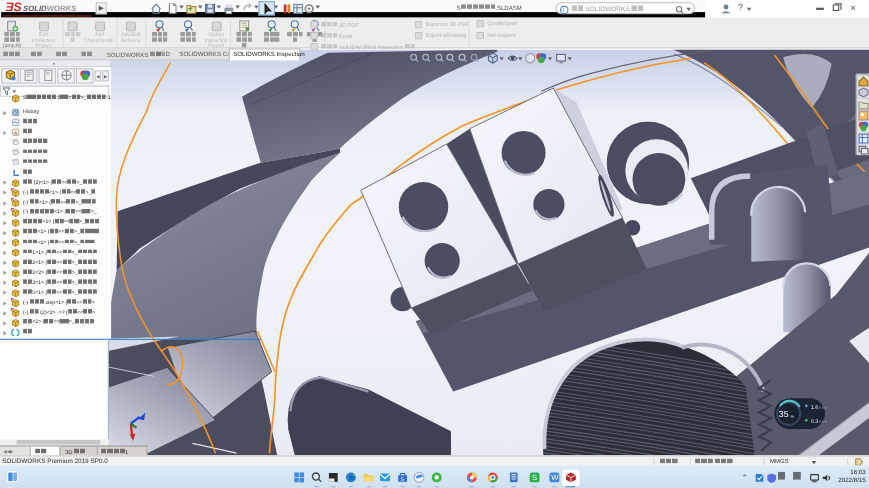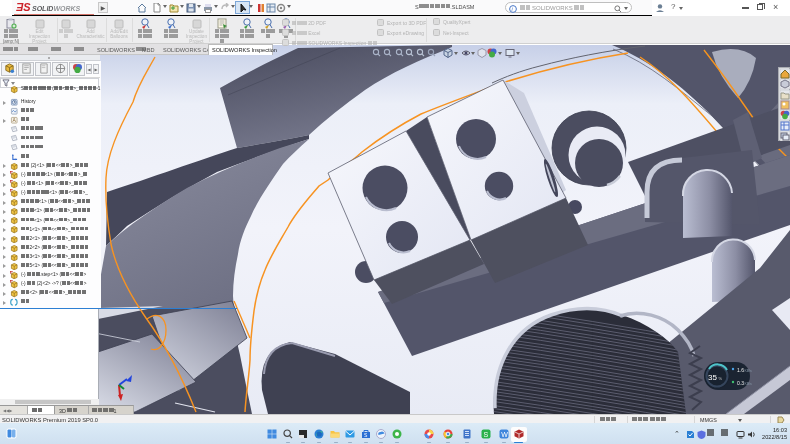--- a/index.html
+++ b/index.html
@@ -194,21 +194,21 @@
 <text x="708" y="379.5" font-size="8" fill="#fff">35</text>
 <text x="718.5" y="380" font-size="4" fill="#ccc">%</text>
 <circle cx="733" cy="369" r="1.2" fill="#4aa3e8"></circle>
 <circle cx="733" cy="382" r="1.2" fill="#3fbf6f"></circle>
 <text x="737" y="371.5" font-size="5" fill="#eee">1.6</text>
     <text x="744.5" y="371.5" font-size="3.4" fill="#8899aa">KB/s</text>
 <text x="737" y="384.5" font-size="5" fill="#eee">0.3</text>
     <text x="744.5" y="384.5" font-size="3.4" fill="#8899aa">KB/s</text>
 </svg>
 
-<div class="ab" style="left:12px;top:0;width:640px;height:16px;background:#fafafb;border-bottom:1px solid #000000">
+<div class="ab" style="left:1px;top:0;width:640px;height:16px;background:#fafafb;border-bottom:5px solid #000000">
  <span class="ab" style="left:4px;top:1px;font-size:11px;font-weight:bold;font-style:italic;color:#cc2229">ƎS</span>
  <span class="ab" style="left:20px;top:4.5px;font-size:7px;font-weight:bold;font-style:italic;color:#58595b">SOLID<span style="color:#939598">WORKS</span></span>
  <span class="ab" style="left:86px;top:2px;width:10px;height:11px;border:1px solid #c8c8c8;background:#f0f0f0;color:#555;font-size:6px;text-align:center;line-height:10px">▶</span>
  <span class="ab" style="left:2px;top:13.6px;width:80px;height:1px;background:#c0392b;opacity:0.7"></span>
 </div>
 <div class="ab" style="left:0;top:0;width:790px;height:16px">
 <svg class="ab" style="left:137px;top:3px" width="10" height="10" viewBox="0 0 10 10">
       <path d="M1,5 L5,1 L9,5 M2,5 L2,9 L8,9 L8,5" stroke="#5b7a9d" fill="none"></path>
     </svg>
 <svg class="ab" style="left:152px;top:3px" width="10" height="10" viewBox="0 0 10 10">

